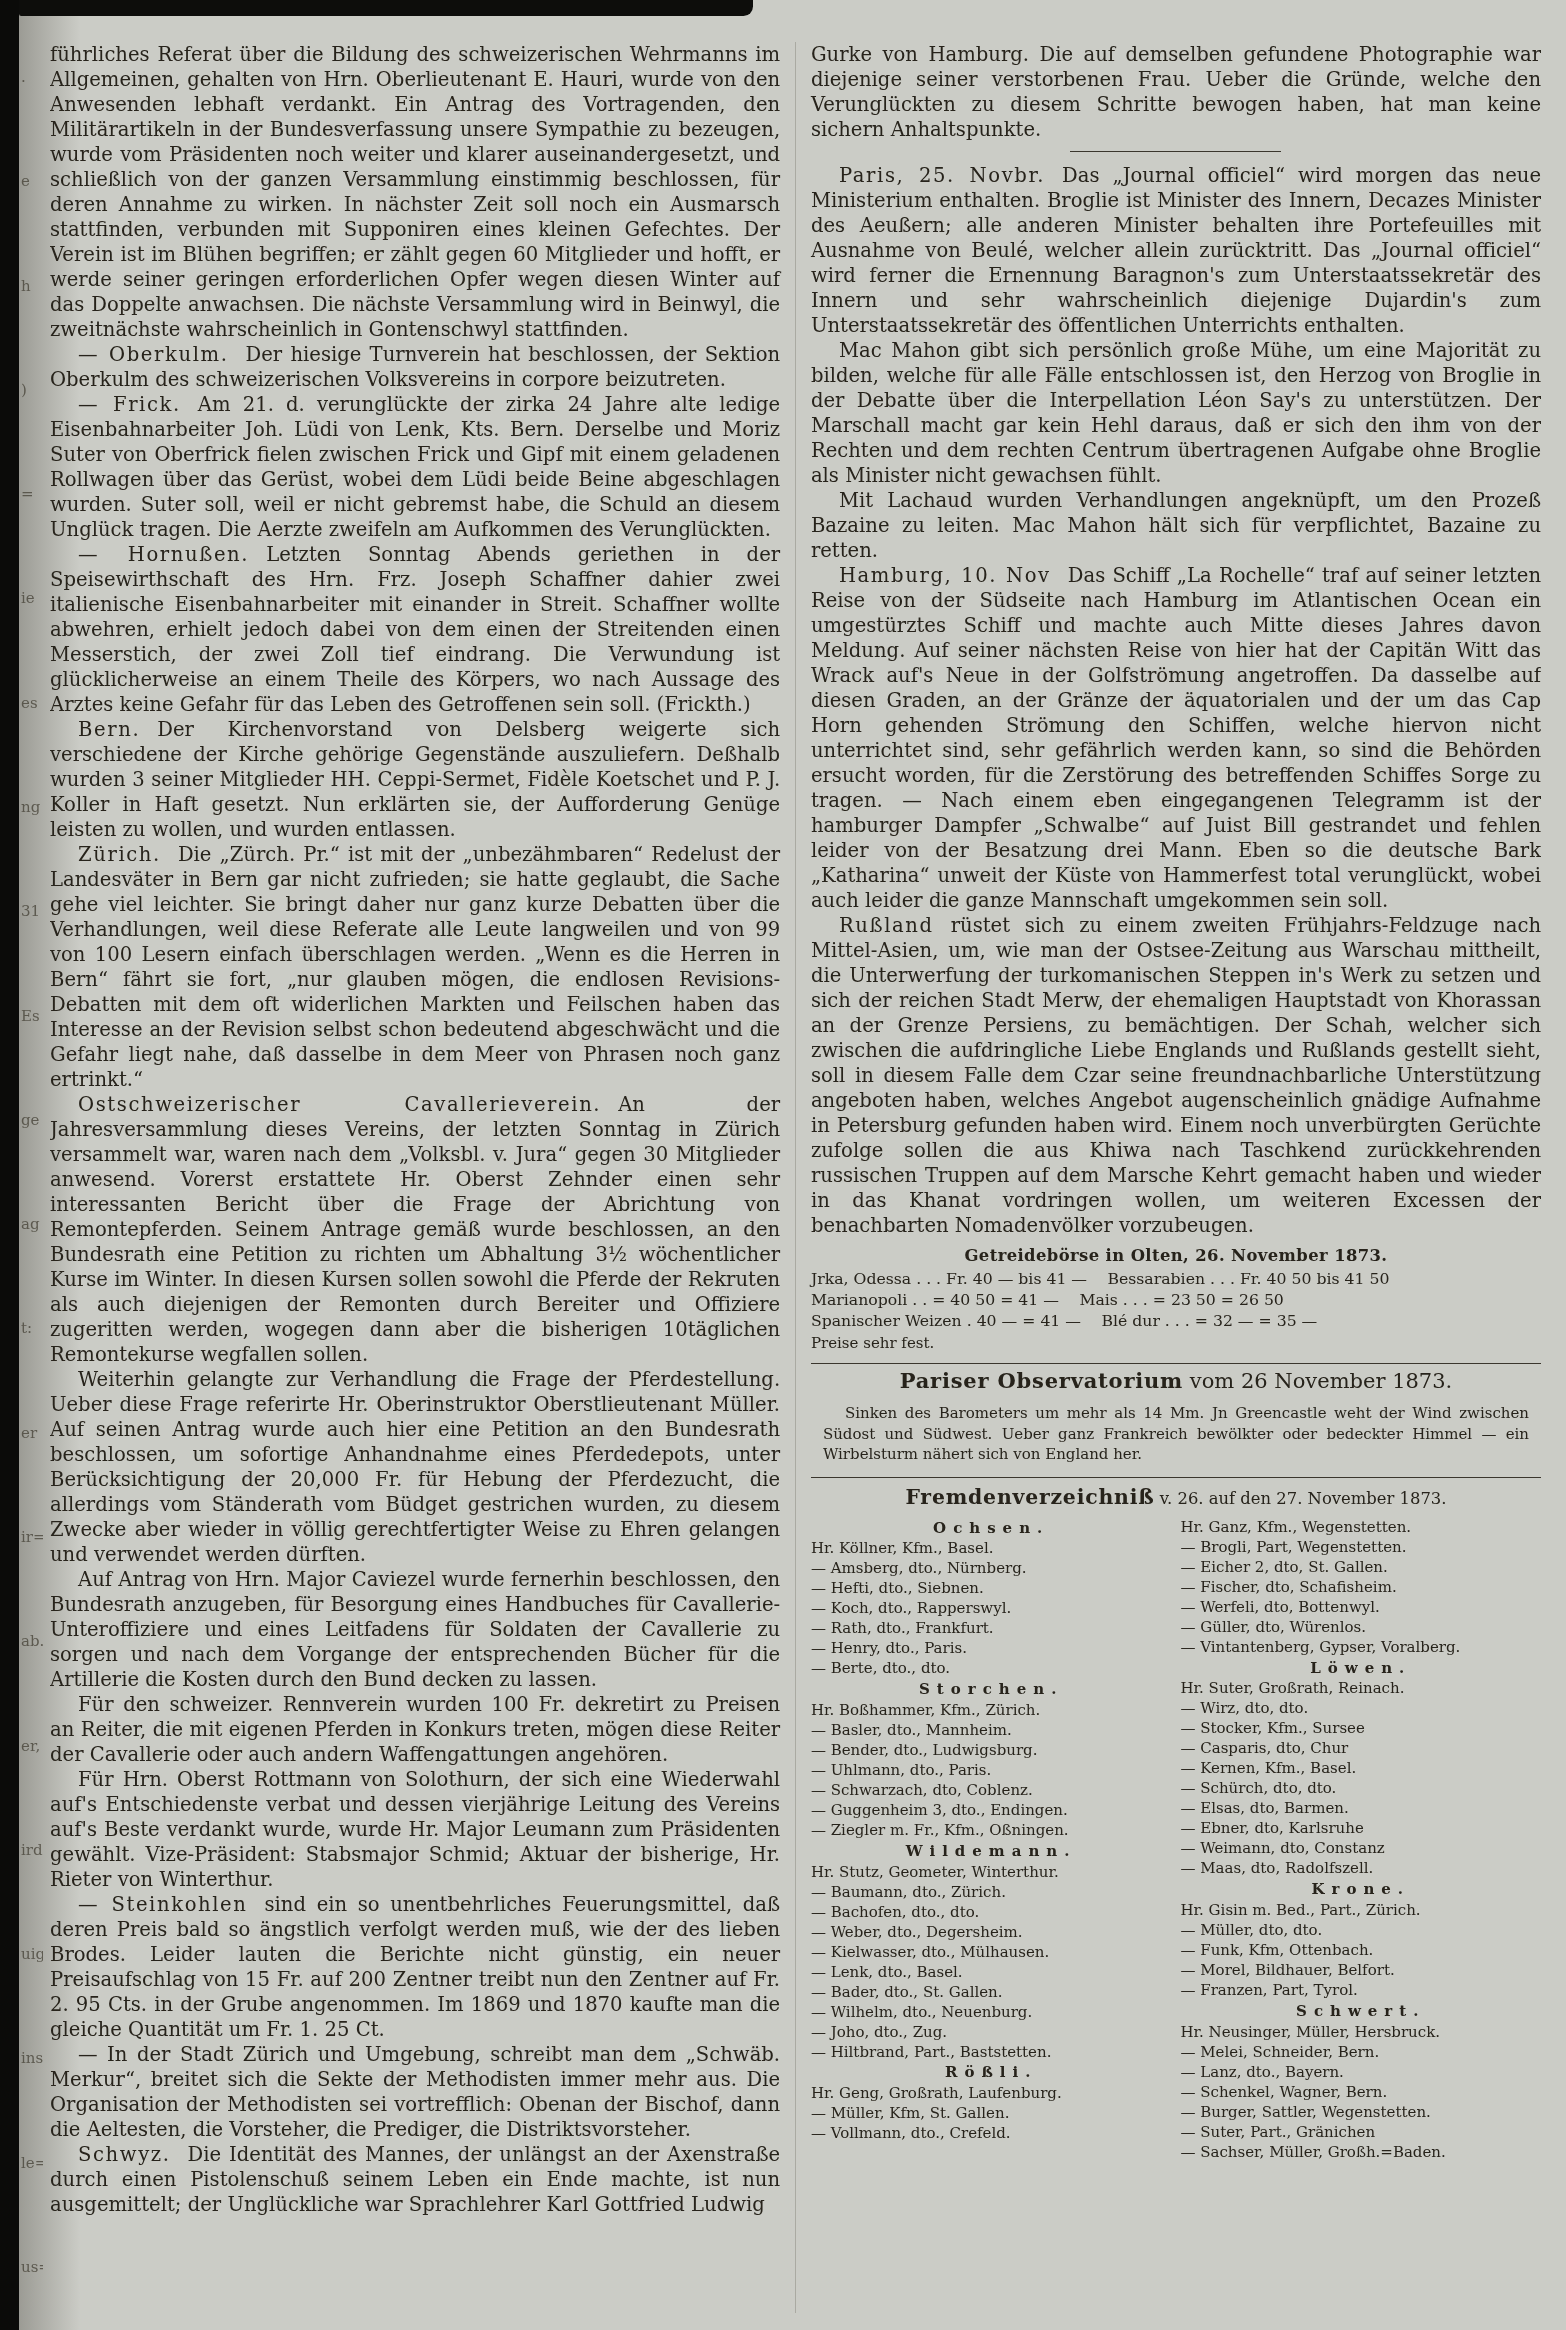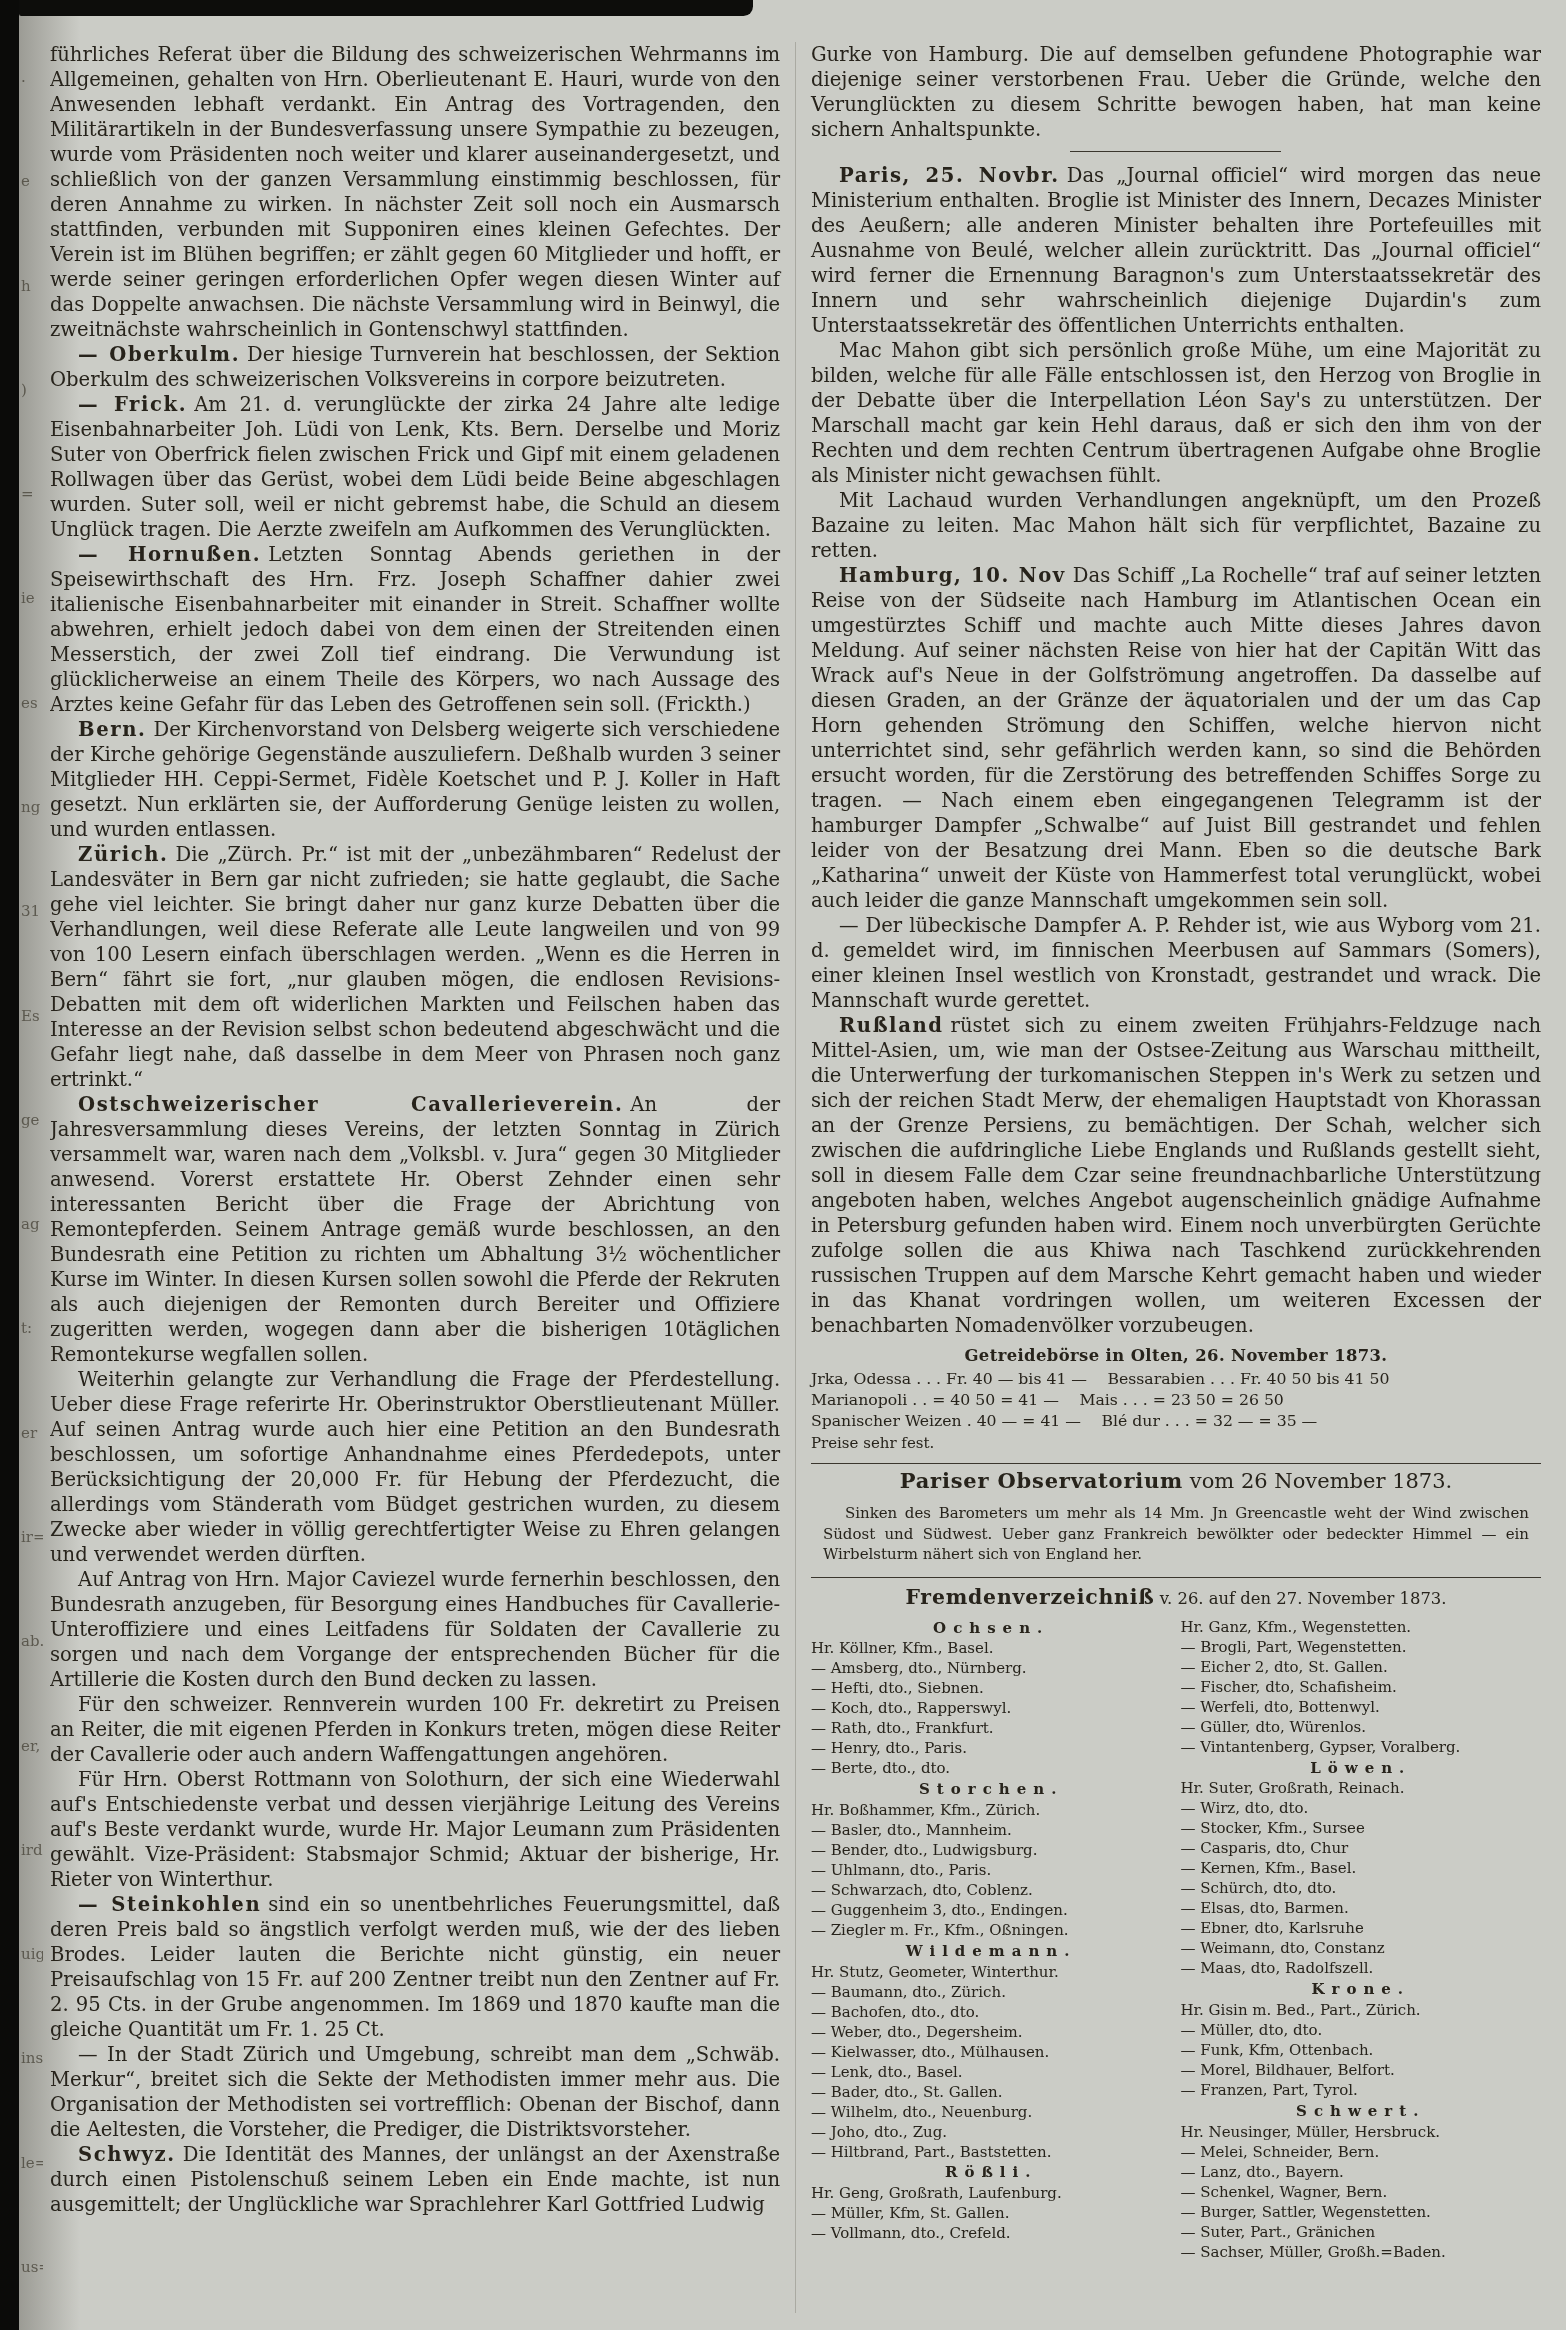--- a/index.html
+++ b/index.html
@@ -25,21 +25,21 @@
 
   
   .page { position: absolute; left: 50px; top: 42px; right: 25px; bottom: 17px;
     display: flex; overflow: hidden; z-index: 1; }
   .col { flex: 1 1 0; font-size: 19.6px; line-height: 25px; text-align: justify; color: #27231b; }
   .col-divider { flex: 0 0 0.8px; background: rgba(72,67,56,0.25); margin: 0 15px; }
 
   .pline { margin: 0; text-indent: 28px; }
   .pline.flush { text-indent: 0; }
   .pline.rule { border-top: 1.6px solid #3a362d; width: 211px; margin: 9.4px auto 11px; text-indent: 0; height: 0; overflow: hidden; }
-  .lead { font-weight: 700; letter-spacing: 1.6px; margin-right: 7px; }
+  .lead { font-weight: 400; letter-spacing: 1.6px; margin-right: 17px; }
   .lead:empty { display: none; margin: 0; }
 
   .grain { margin-top: 6.3px; font-size: 15.7px; line-height: 21px; }
   .grain-title { text-align: center; font-weight: 700; font-size: 16.4px; margin: 3.1px 0 2.3px; letter-spacing: 0.4px; }
   .grain-row { display: flex; justify-content: flex-start; }
   .gl, .gr { white-space: nowrap; }
   .gr { margin-left: 20.4px; }
   .grain-note { font-size: 15px; margin-top: 1.6px; }
 
   .rule-full { border-top: 1.6px solid #3a362d; margin: 9.4px 0 7px; }
@@ -114,21 +114,20 @@
   <div class="col right">
 
     <div>
 
     <p class="pline flush"><span class="ptext">Gurke von Hamburg. Die auf demselben gefundene Photographie war diejenige seiner verstorbenen Frau. Ueber die Gründe, welche den Verunglückten zu diesem Schritte bewogen haben, hat man keine sichern Anhaltspunkte.</span></p>
         <p class="pline rule"><span class="ptext"></span></p>
         <p class="pline"><span class="lead">Paris, 25. Novbr.</span><span class="ptext">Das „Journal officiel“ wird morgen das neue Ministerium enthalten. Broglie ist Minister des Innern, Decazes Minister des Aeußern; alle anderen Minister behalten ihre Portefeuilles mit Ausnahme von Beulé, welcher allein zurücktritt. Das „Journal officiel“ wird ferner die Ernennung Baragnon's zum Unterstaatssekretär des Innern und sehr wahrscheinlich diejenige Dujardin's zum Unterstaatssekretär des öffentlichen Unterrichts enthalten.</span></p>
         <p class="pline"><span class="ptext">Mac Mahon gibt sich persönlich große Mühe, um eine Majorität zu bilden, welche für alle Fälle entschlossen ist, den Herzog von Broglie in der Debatte über die Interpellation Léon Say's zu unterstützen. Der Marschall macht gar kein Hehl daraus, daß er sich den ihm von der Rechten und dem rechten Centrum übertragenen Aufgabe ohne Broglie als Minister nicht gewachsen fühlt.</span></p>
         <p class="pline"><span class="ptext">Mit Lachaud wurden Verhandlungen angeknüpft, um den Prozeß Bazaine zu leiten. Mac Mahon hält sich für verpflichtet, Bazaine zu retten.</span></p>
         <p class="pline"><span class="lead">Hamburg, 10. Nov</span><span class="ptext">Das Schiff „La Rochelle“ traf auf seiner letzten Reise von der Südseite nach Hamburg im Atlantischen Ocean ein umgestürztes Schiff und machte auch Mitte dieses Jahres davon Meldung. Auf seiner nächsten Reise von hier hat der Capitän Witt das Wrack auf's Neue in der Golfströmung angetroffen. Da dasselbe auf diesen Graden, an der Gränze der äquatorialen und der um das Cap Horn gehenden Strömung den Schiffen, welche hiervon nicht unterrichtet sind, sehr gefährlich werden kann, so sind die Behörden ersucht worden, für die Zerstörung des betreffenden Schiffes Sorge zu tragen. — Nach einem eben eingegangenen Telegramm ist der hamburger Dampfer „Schwalbe“ auf Juist Bill gestrandet und fehlen leider von der Besatzung drei Mann. Eben so die deutsche Bark „Katharina“ unweit der Küste von Hammerfest total verunglückt, wobei auch leider die ganze Mannschaft umgekommen sein soll.</span></p>
-        <p class="pline"><span class="ptext">— Der lübeckische Dampfer A. P. Rehder ist, wie aus Wyborg vom 21. d. gemeldet wird, im finnischen Meerbusen auf Sammars (Somers), einer kleinen Insel westlich von Kronstadt, gestrandet und wrack. Die Mannschaft wurde gerettet.</span></p>
         <p class="pline"><span class="lead">Rußland</span><span class="ptext">rüstet sich zu einem zweiten Frühjahrs-Feldzuge nach Mittel-Asien, um, wie man der Ostsee-Zeitung aus Warschau mittheilt, die Unterwerfung der turkomanischen Steppen in's Werk zu setzen und sich der reichen Stadt Merw, der ehemaligen Hauptstadt von Khorassan an der Grenze Persiens, zu bemächtigen. Der Schah, welcher sich zwischen die aufdringliche Liebe Englands und Rußlands gestellt sieht, soll in diesem Falle dem Czar seine freundnachbarliche Unterstützung angeboten haben, welches Angebot augenscheinlich gnädige Aufnahme in Petersburg gefunden haben wird. Einem noch unverbürgten Gerüchte zufolge sollen die aus Khiwa nach Taschkend zurückkehrenden russischen Truppen auf dem Marsche Kehrt gemacht haben und wieder in das Khanat vordringen wollen, um weiteren Excessen der benachbarten Nomadenvölker vorzubeugen.</span></p>
       </div>
 
     <div class="grain">
       <div class="grain-title">Getreidebörse in Olten, 26. November 1873.</div>
       <div>
 
       <div class="grain-row">
             <span class="gl">Jrka, Odessa  .  .  .  Fr. 40 — bis 41 —</span>
             <span class="gr">Bessarabien  .  .  .  Fr. 40 50 bis 41 50</span>

